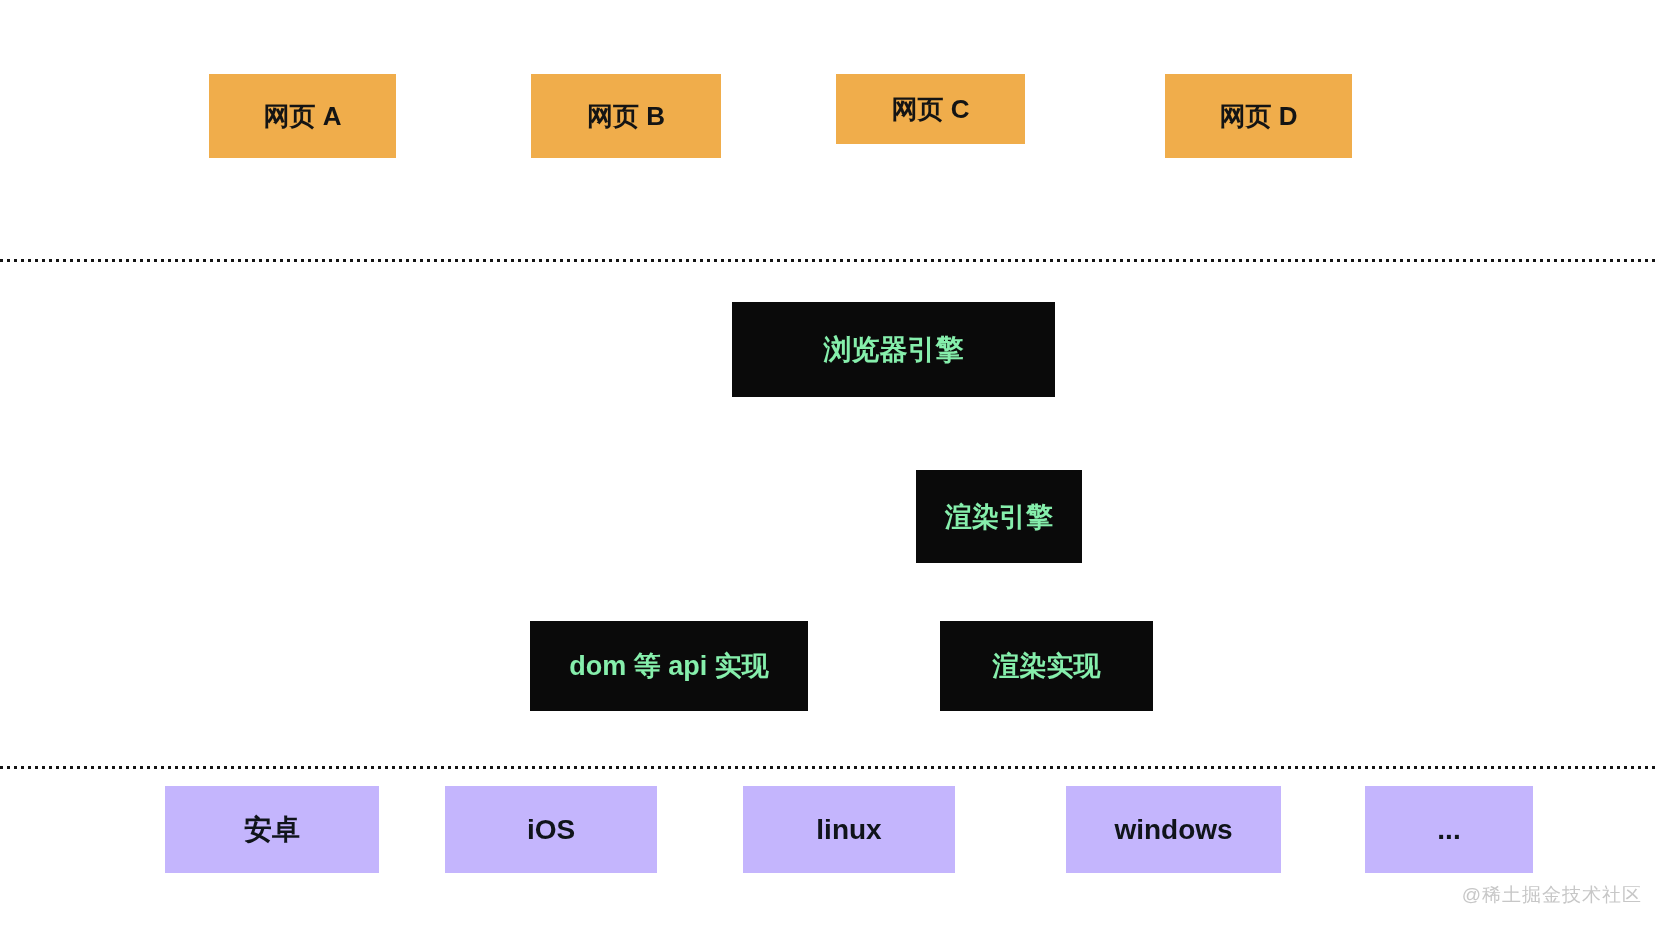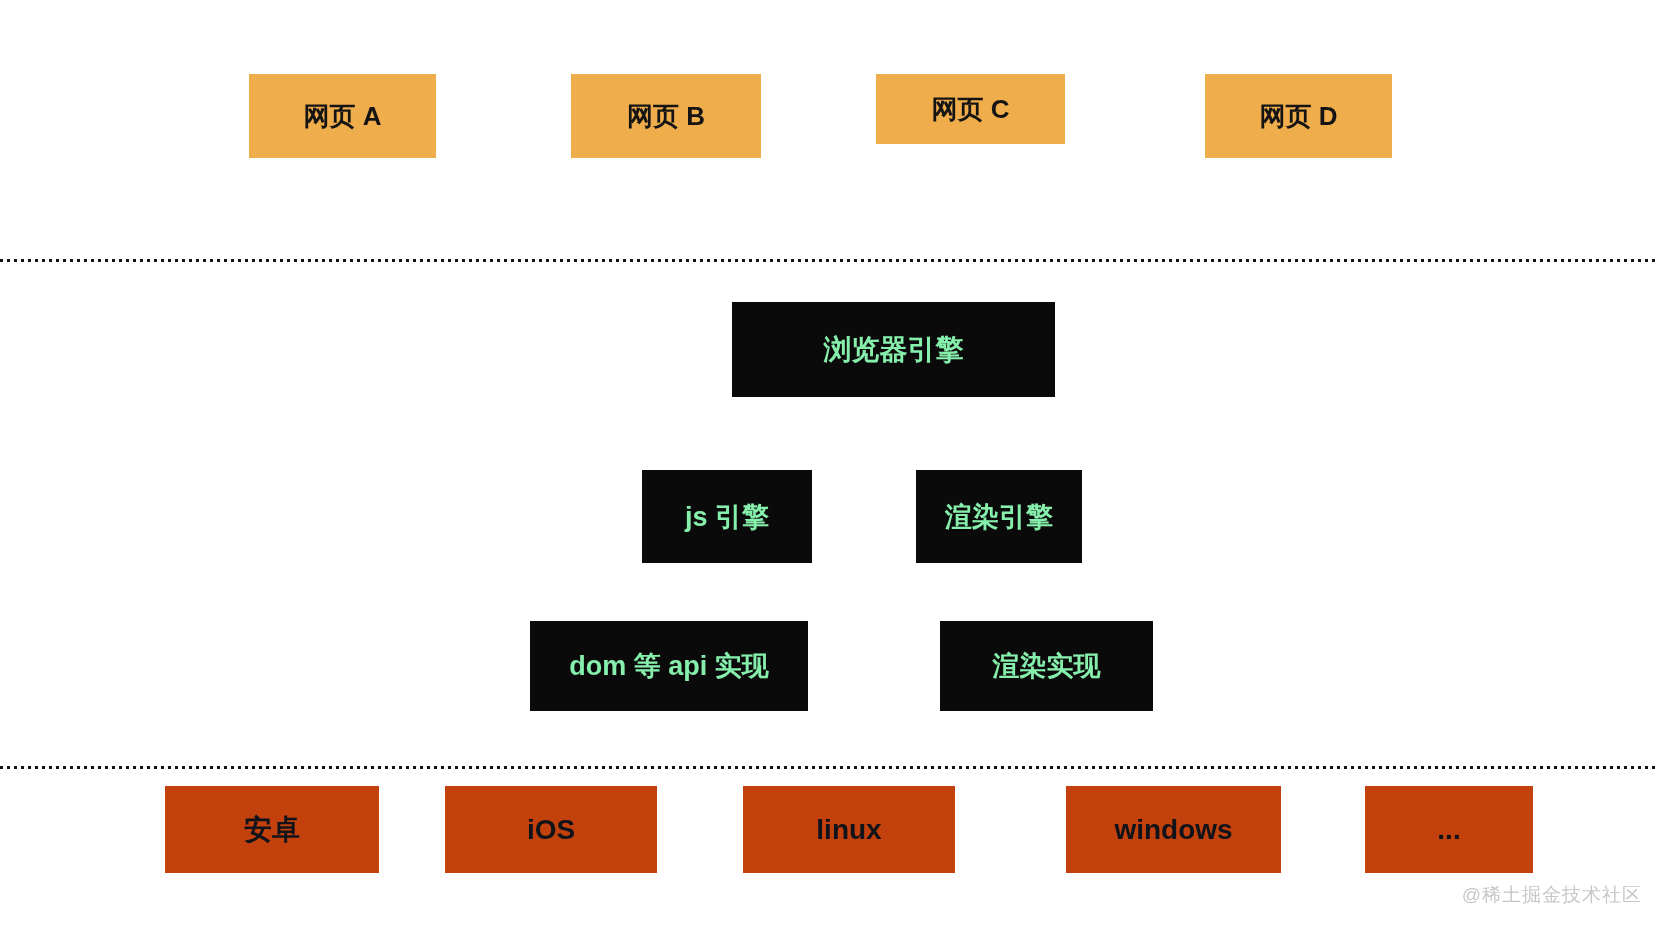--- a/index.html
+++ b/index.html
@@ -21,29 +21,28 @@
     align-items: center;
     justify-content: center;
     font-weight: 700;
     box-sizing: border-box;
     white-space: nowrap;
   }
   .webpage-box {
     background: #f0ad4b;
     color: #141414;
     font-size: 26px;
-    margin-left: 40px;
   }
   .engine-box {
     background: #0a0a0a;
     color: #86efac;
     font-size: 27px;
   }
   .os-box {
-    background: #c2410c;
+    background: #c4b5fd;
     color: #10141a;
     font-size: 28px;
   }
   .dotted-sep {
     position: absolute;
     left: 0;
     width: 1656px;
     height: 3px;
     background: repeating-linear-gradient(to right, #141414 0 3px, transparent 3px 7px);
   }
@@ -64,21 +63,20 @@
 
   <div class="box webpage-box" style="left:209px; top:74px; width:187px; height:84px;">网页 A</div>
   <div class="box webpage-box" style="left:531px; top:74px; width:190px; height:84px;">网页 B</div>
   <div class="box webpage-box" style="left:836px; top:74px; width:189px; height:70px;">网页 C</div>
   <div class="box webpage-box" style="left:1165px; top:74px; width:187px; height:84px;">网页 D</div>
 
   <div class="dotted-sep" style="top:259px;"></div>
 
   <div class="box engine-box" style="left:732px; top:302px; width:323px; height:95px; font-size:28px;">浏览器引擎</div>
 
-  <div class="box engine-box" style="left:642px; top:470px; width:170px; height:93px;">js 引擎</div>
   <div class="box engine-box" style="left:530px; top:621px; width:278px; height:90px;">dom 等 api 实现</div>
 
   <div class="box engine-box" style="left:916px; top:470px; width:166px; height:93px;">渲染引擎</div>
   <div class="box engine-box" style="left:940px; top:621px; width:213px; height:90px;">渲染实现</div>
 
   <div class="dotted-sep" style="top:766px;"></div>
 
   <div class="box os-box" style="left:165px; top:786px; width:214px; height:87px;">安卓</div>
   <div class="box os-box" style="left:445px; top:786px; width:212px; height:87px;">iOS</div>
   <div class="box os-box" style="left:743px; top:786px; width:212px; height:87px;">linux</div>

